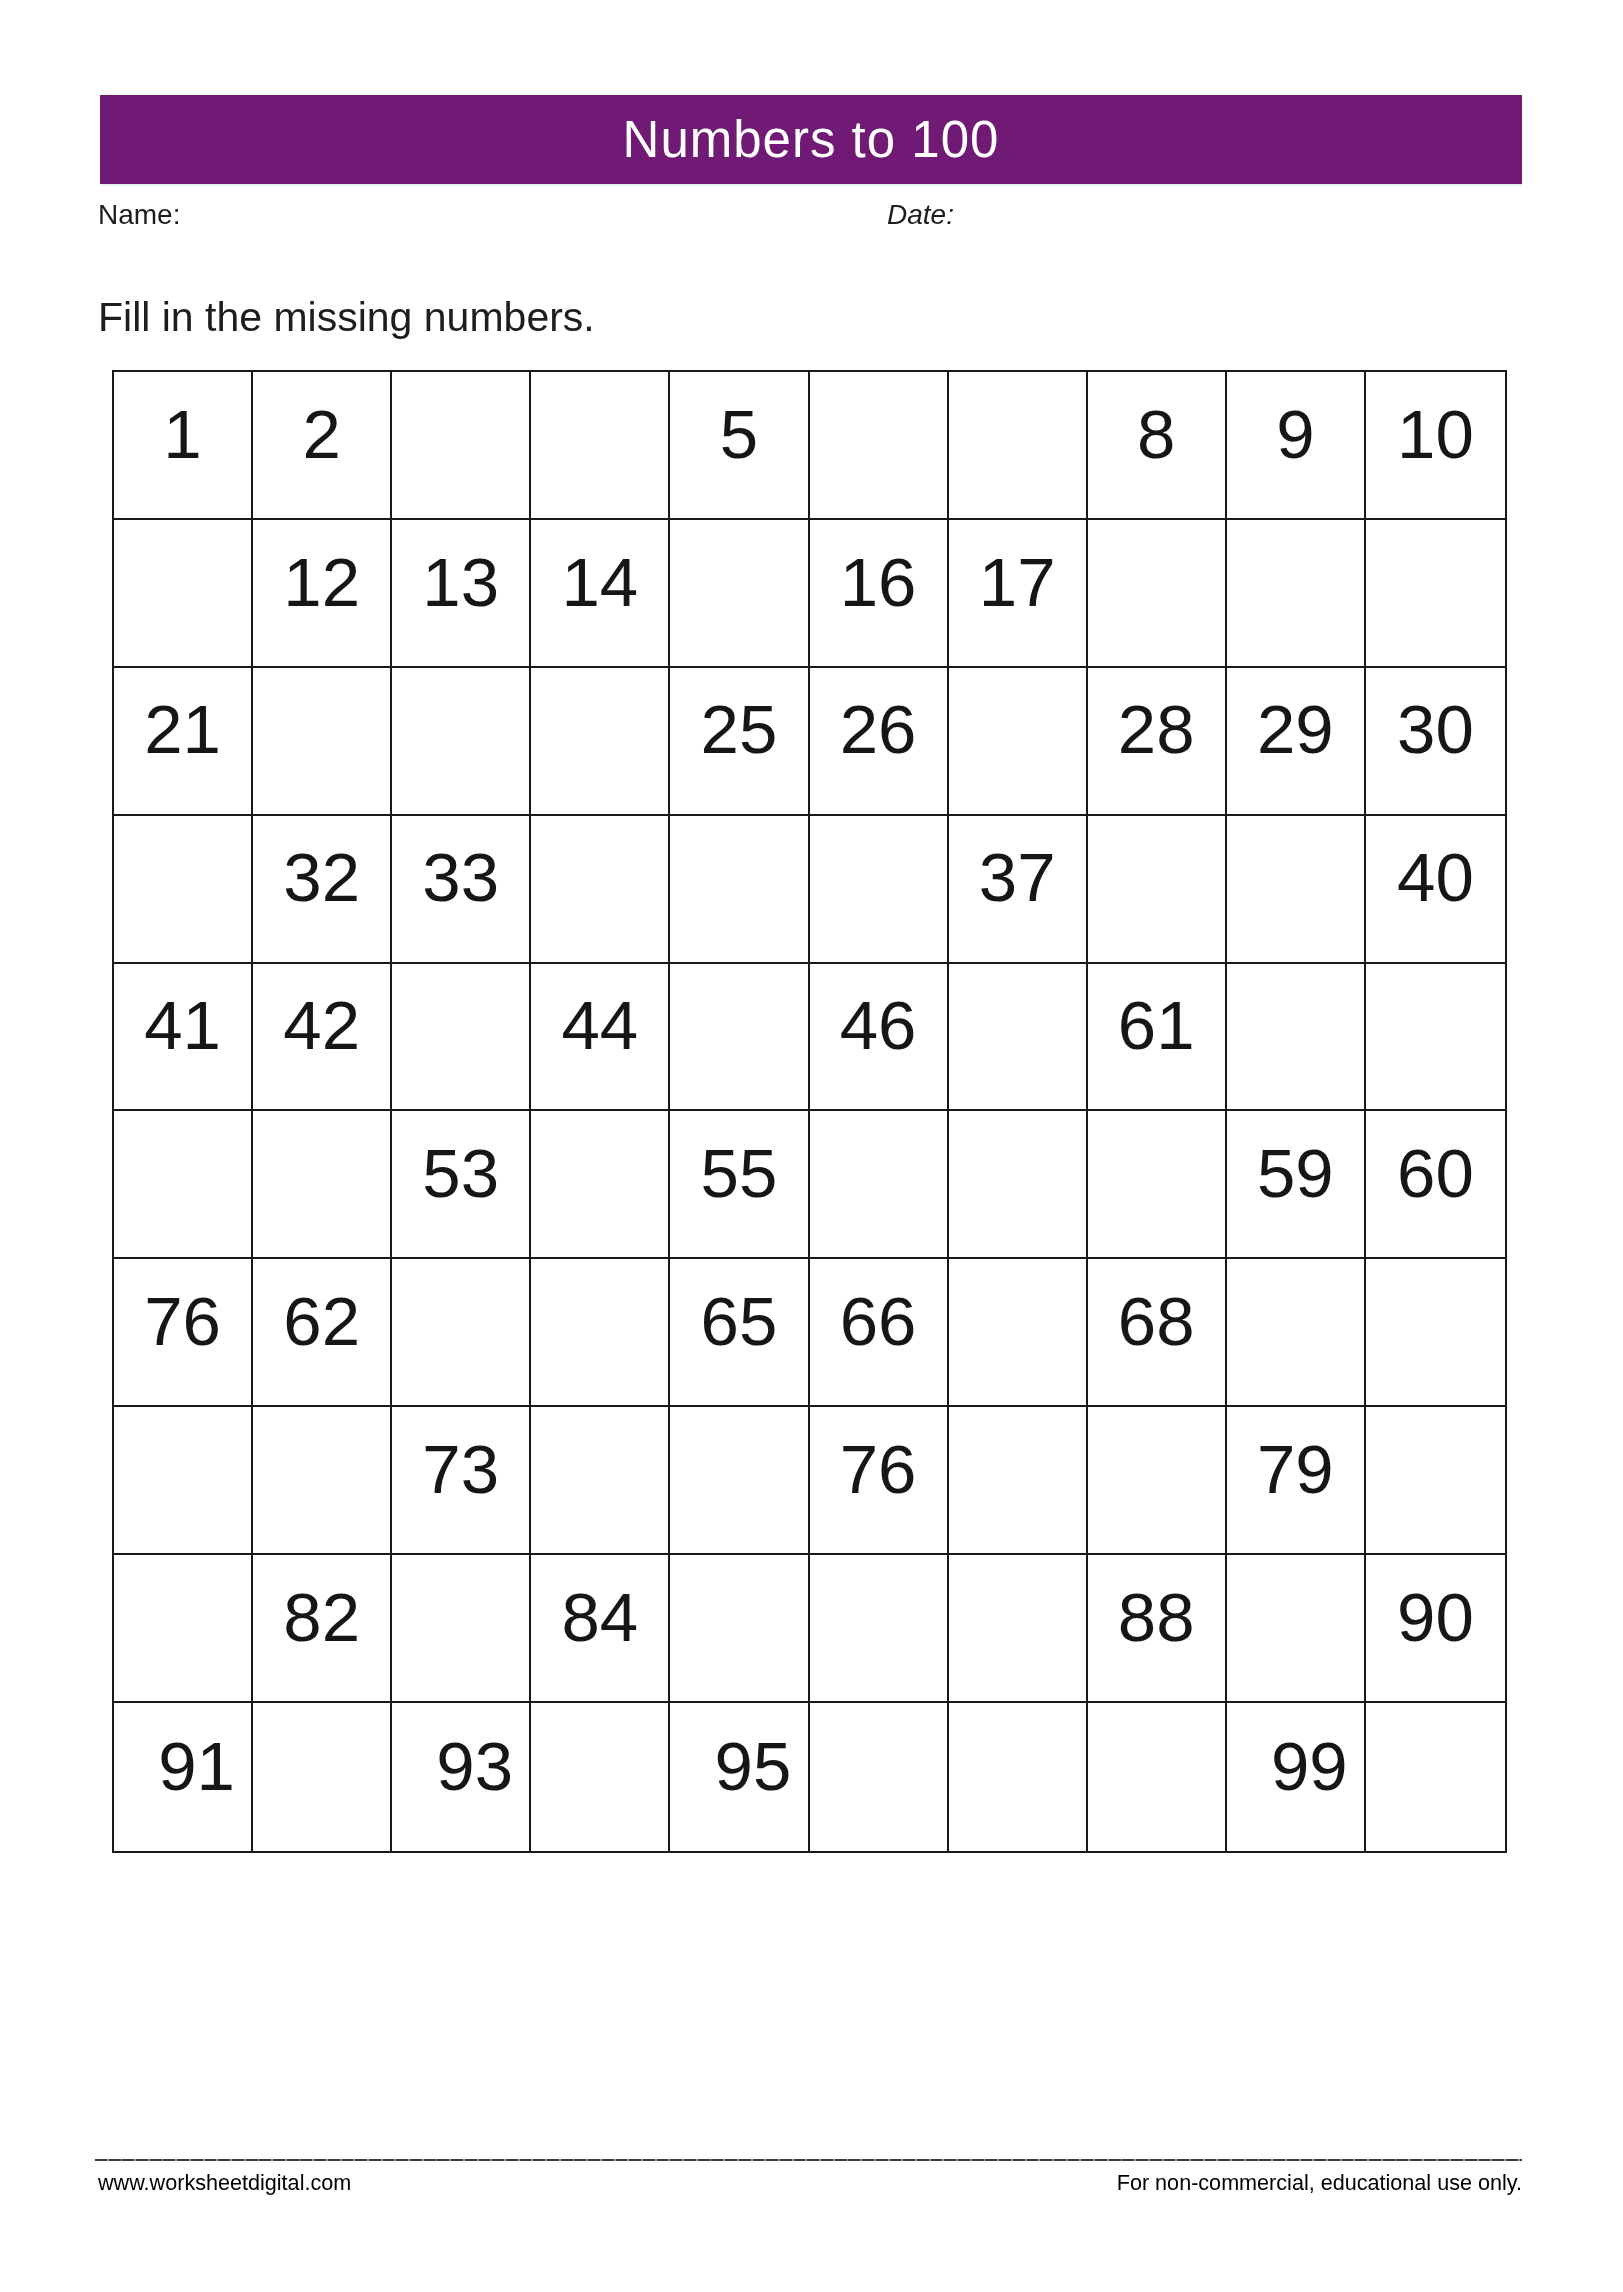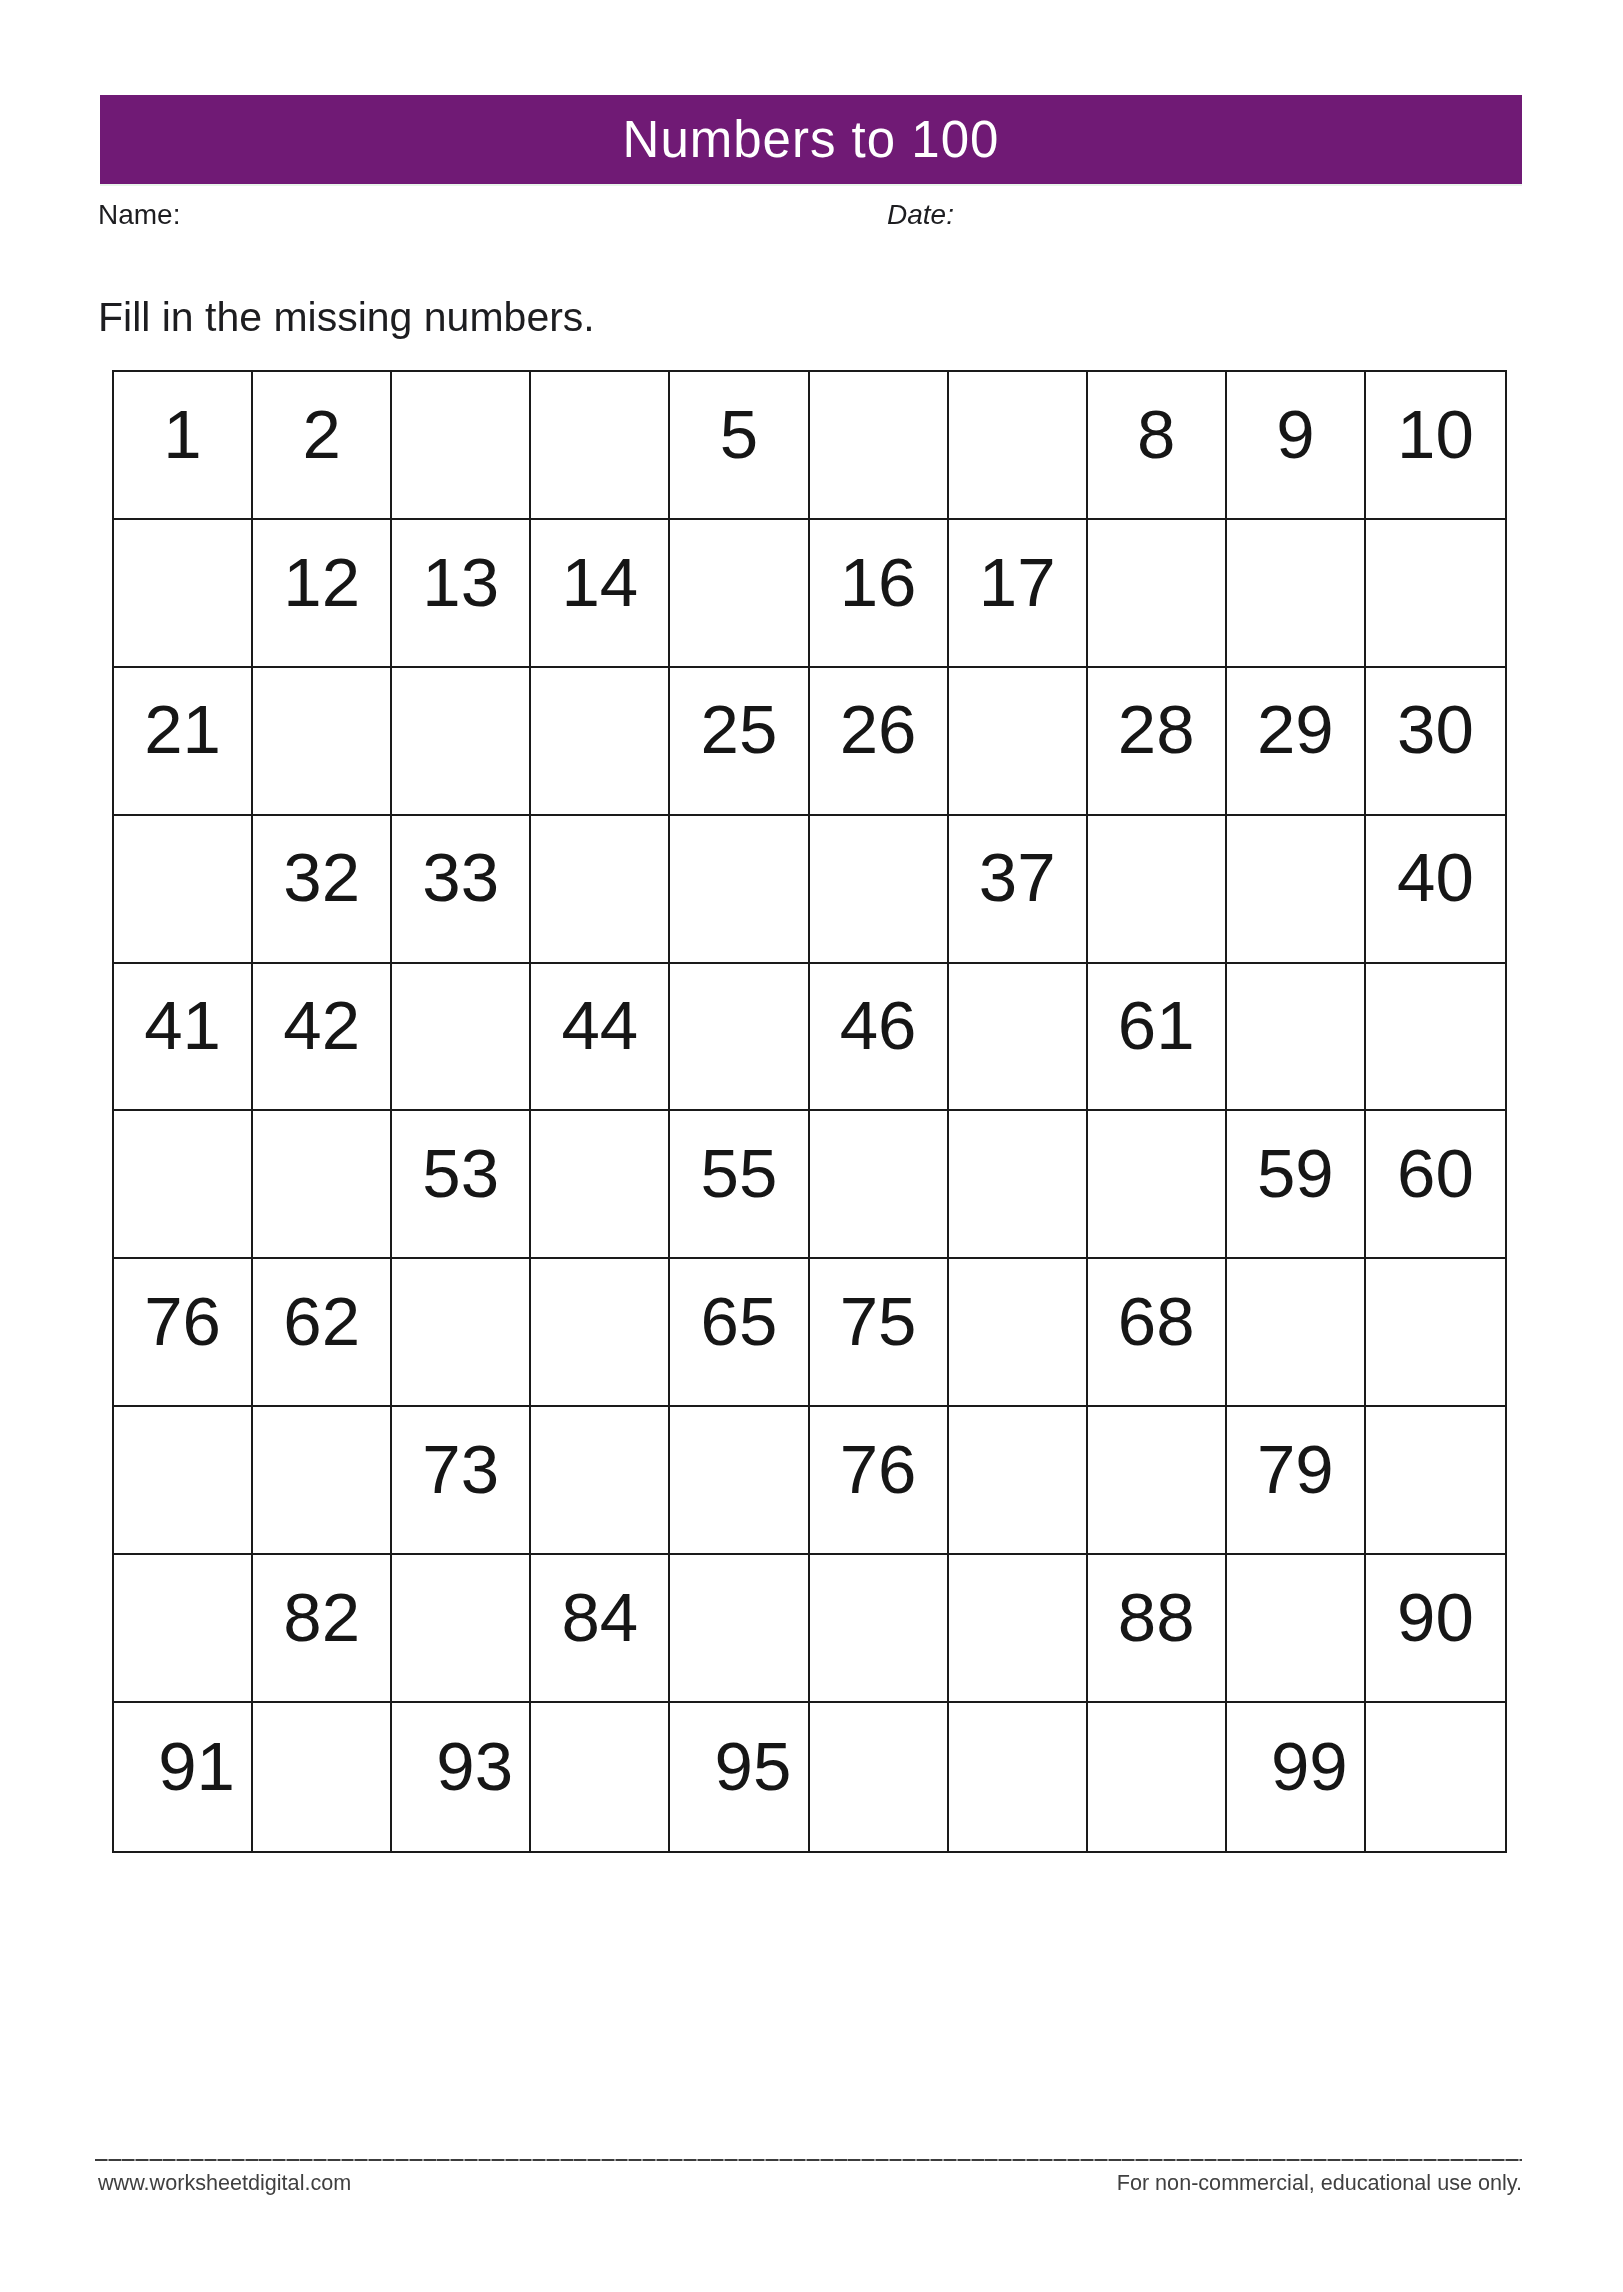--- a/index.html
+++ b/index.html
@@ -83,21 +83,21 @@
     background: repeating-linear-gradient(90deg, #3c3c3c 0 11.8px, #9a9a9a 11.8px 13.7px);
   }
   .footer-row {
     position: absolute;
     left: 98px;
     top: 2170px;
     width: 1424px;
     display: flex;
     justify-content: space-between;
     font-size: 21.6px;
-    color: #404040;
+    color: #000000;
   }
 </style>
 </head>
 <body>
 
 <div class="page">
 
   <div class="banner" style="background: #701a75;">
     <span class="banner-title">Numbers to 100</span>
   </div>
@@ -168,21 +168,21 @@
       <div class="cell"></div>
       <div class="cell"></div>
       <div class="cell"></div>
       <div class="cell">59</div>
       <div class="cell">60</div>
       <div class="cell">76</div>
       <div class="cell">62</div>
       <div class="cell"></div>
       <div class="cell"></div>
       <div class="cell">65</div>
-      <div class="cell">75</div>
+      <div class="cell">66</div>
       <div class="cell"></div>
       <div class="cell">68</div>
       <div class="cell"></div>
       <div class="cell"></div>
       <div class="cell"></div>
       <div class="cell"></div>
       <div class="cell">73</div>
       <div class="cell"></div>
       <div class="cell"></div>
       <div class="cell">76</div>

